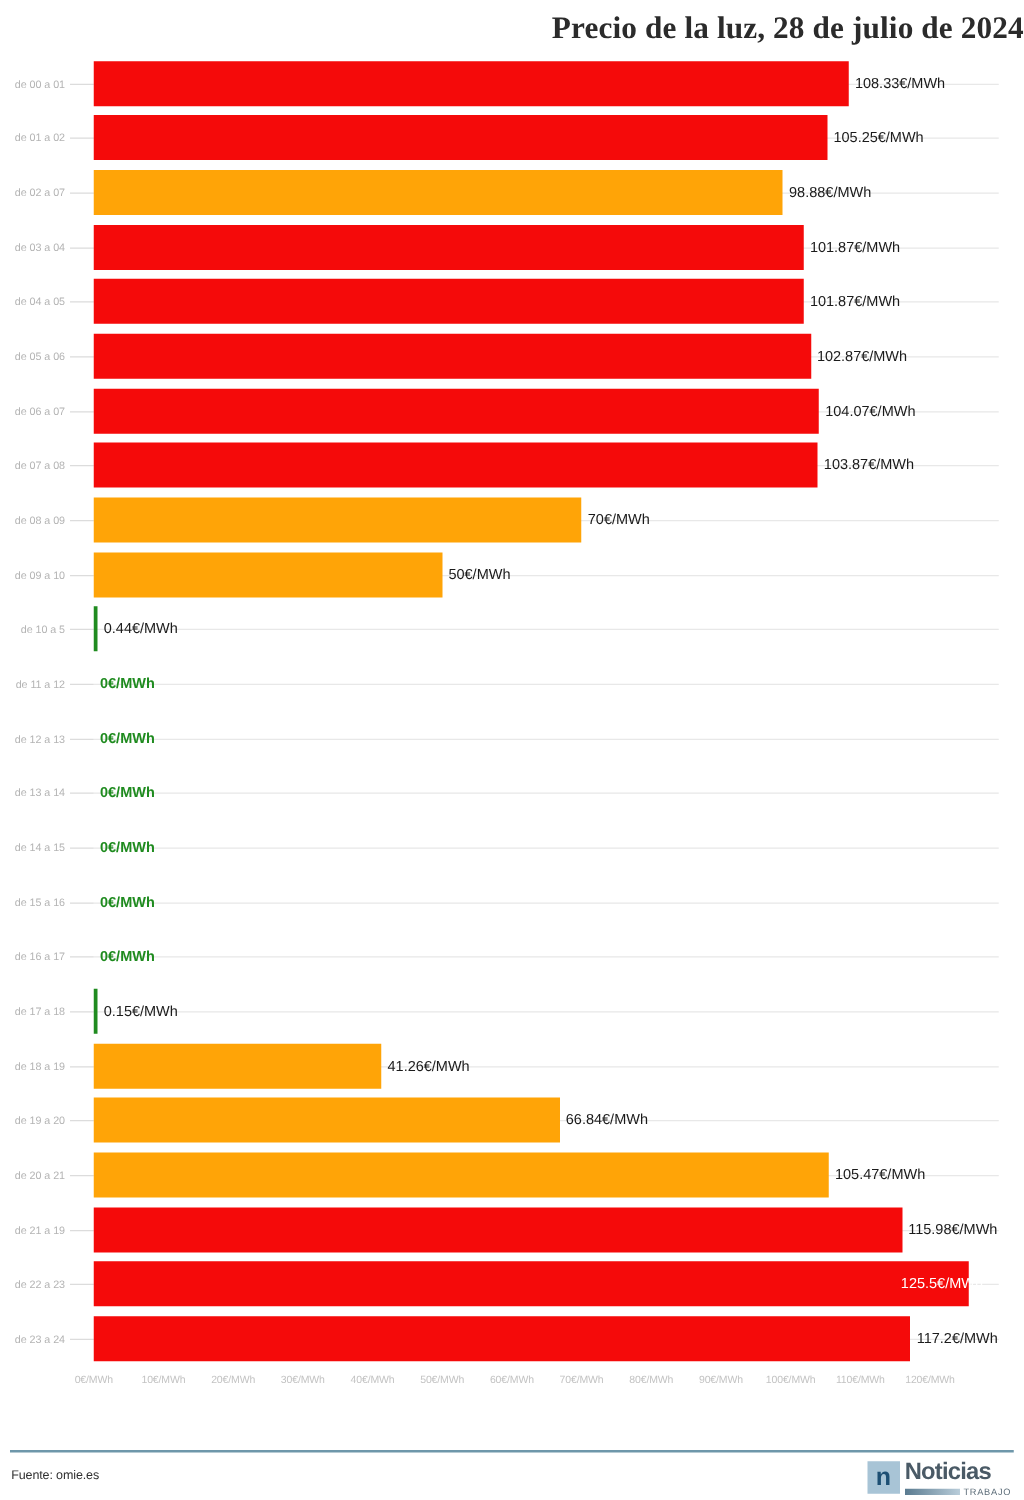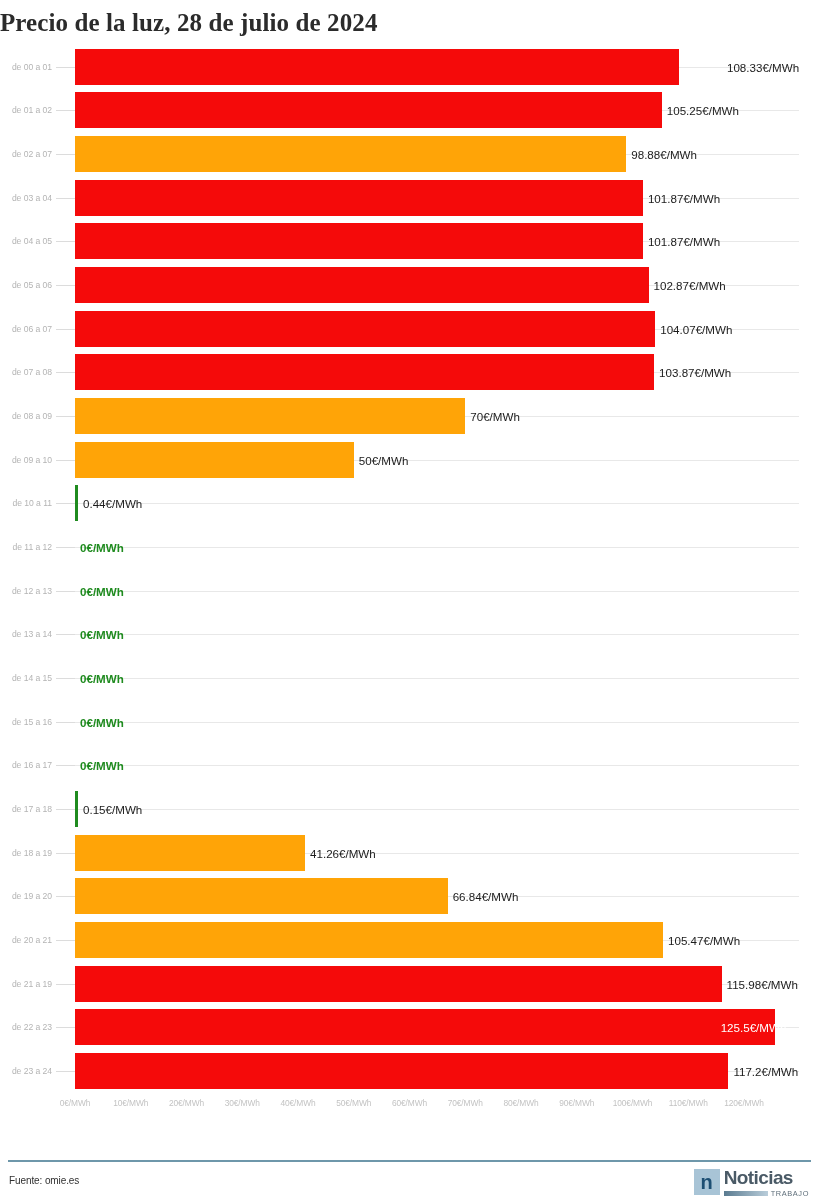--- a/index.html
+++ b/index.html
@@ -19,21 +19,21 @@
     position: relative;
     background: #ffffff;
   }
 
   
   .chart-title {
     font-family: "Liberation Serif", serif;
     font-weight: bold;
     font-size: 25px;
     color: #2b2b2b;
-    text-align: left;
+    text-align: right;
     padding-top: 8px;
     letter-spacing: 0.1px;
     line-height: 1.2;
   }
 
   .chart-subtitle {
     font-family: "Liberation Sans", sans-serif;
     font-weight: bold;
     font-size: 10.5px;
     color: #1d1d1d;
@@ -228,21 +228,21 @@
 
   <div class="chart-title">Precio de la luz, 28 de julio de 2024</div>
 
   <div class="plot-wrap">
     <div class="plot-area" id="plot-area">
         <div class="row" style="top: 0px; height: 43.6667px;">
           <div class="row-line"></div>
           <div class="row-tick"></div>
           <div class="row-label">de 00 a 01</div>
           <div class="bar" style="width: 603.94px; background: rgb(245, 10, 10);"></div>
-          <div class="bar-value" style="left: 683.94px; margin-left: 43px;">108.33€/MWh</div>
+          <div class="bar-value" style="left: 683.94px;">108.33€/MWh</div>
         </div>
         <div class="row" style="top: 43.6667px; height: 43.6667px;">
           <div class="row-line"></div>
           <div class="row-tick"></div>
           <div class="row-label">de 01 a 02</div>
           <div class="bar" style="width: 586.769px; background: rgb(245, 10, 10);"></div>
           <div class="bar-value" style="left: 666.769px;">105.25€/MWh</div>
         </div>
         <div class="row" style="top: 87.3333px; height: 43.6667px;">
           <div class="row-line"></div>
@@ -296,21 +296,21 @@
         <div class="row" style="top: 393px; height: 43.6667px;">
           <div class="row-line"></div>
           <div class="row-tick"></div>
           <div class="row-label">de 09 a 10</div>
           <div class="bar" style="width: 278.75px; background: rgb(255, 164, 7);"></div>
           <div class="bar-value" style="left: 358.75px;">50€/MWh</div>
         </div>
         <div class="row" style="top: 436.667px; height: 43.6667px;">
           <div class="row-line"></div>
           <div class="row-tick"></div>
-          <div class="row-label">de 10 a 11</div>
+          <div class="row-label">de 10 a 5</div>
           <div class="bar" style="width: 3px; background: rgb(31, 139, 31);"></div>
           <div class="bar-value" style="left: 83px;">0.44€/MWh</div>
         </div>
         <div class="row" style="top: 480.333px; height: 43.6667px;">
           <div class="row-line"></div>
           <div class="row-tick"></div>
           <div class="row-label">de 11 a 12</div>
           <div class="bar-value green-text" style="left: 80px;">0€/MWh</div>
         </div>
         <div class="row" style="top: 524px; height: 43.6667px; padding-left: 32px;">

